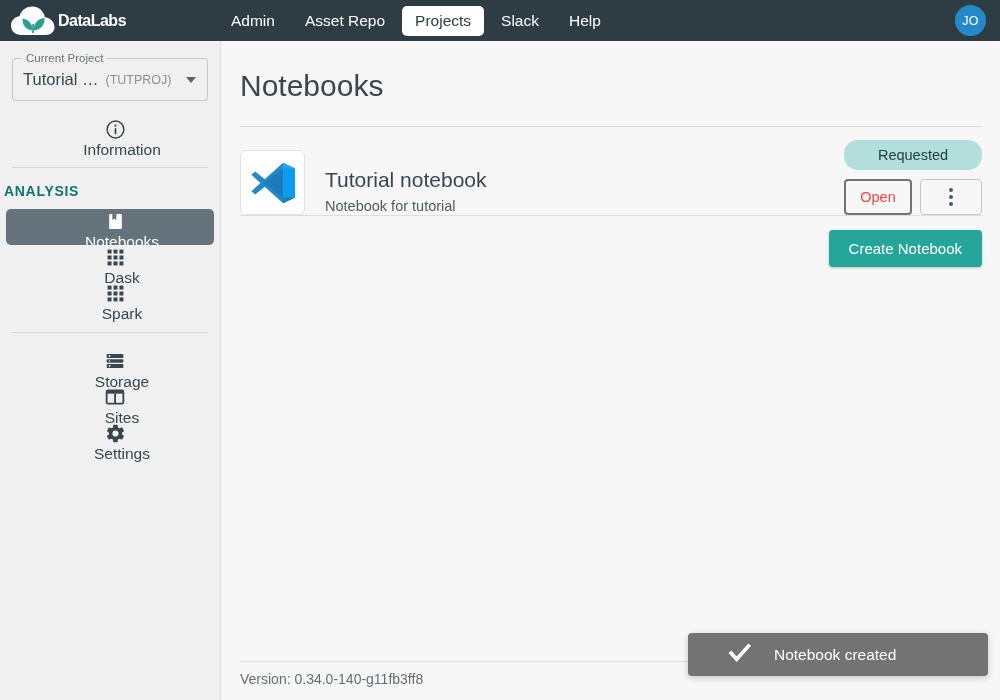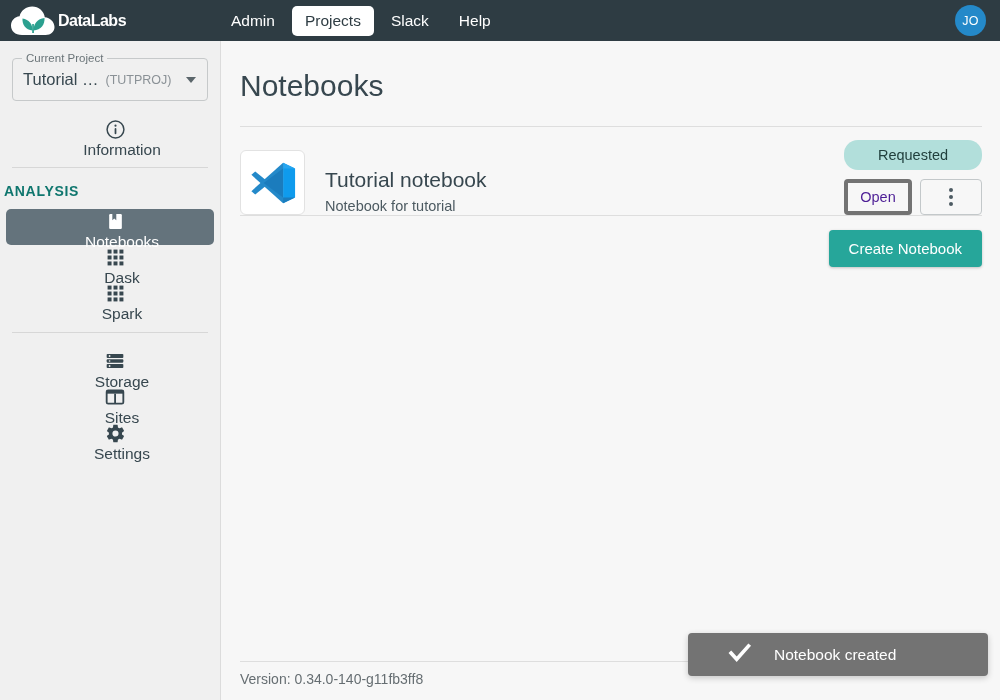--- a/index.html
+++ b/index.html
@@ -235,24 +235,24 @@
     padding: 6px 0;
     width: 138px;
     text-align: center;
     line-height: 18px;
   }
 
   .btn-group { display: flex; gap: 8px; }
 
   .btn-open {
     width: 68px; height: 36px;
-    border: 4px solid #737373;
+    border: 2px solid #737373;
     border-radius: 4px;
     background: transparent;
-    color: #4c1d95;
+    color: #ef4444;
     font-size: 14.5px;
     font-family: inherit;
     cursor: default;
   }
 
   .btn-menu {
     width: 62px; height: 36px;
     border: 1px solid #c3c8ca;
     border-radius: 4px;
     background: transparent;
@@ -338,20 +338,21 @@
         <path d="M22.5 25.5 C22.5 19 19 14.5 12.5 13.5 C12 19.5 15.5 24.8 22.5 25.5 Z" fill="#2ba08f"></path>
         <path d="M23.5 25.5 C23.5 18.5 27.5 13.8 34.5 13 C35 19.5 31 24.8 23.5 25.5 Z" fill="#2ba08f"></path>
         <rect x="22.2" y="19" width="1.7" height="9" fill="#2ba08f"></rect>
       </svg>
     </span>
     <span style="color:#ffffff;font-size:16px;font-weight:bold;letter-spacing:-.5px;margin-left:2px;">DataLabs</span>
   </div>
 
   <div class="nav-items">
     <div class="nav-item">Admin</div>
+    <div class="nav-item">Asset Repo</div>
     <div class="nav-item active">Projects</div>
     <div class="nav-item">Slack</div>
     <div class="nav-item">Help</div>
   </div>
 
   <div class="avatar">JO</div>
 </div>
 
 <div class="sidebar">
 

